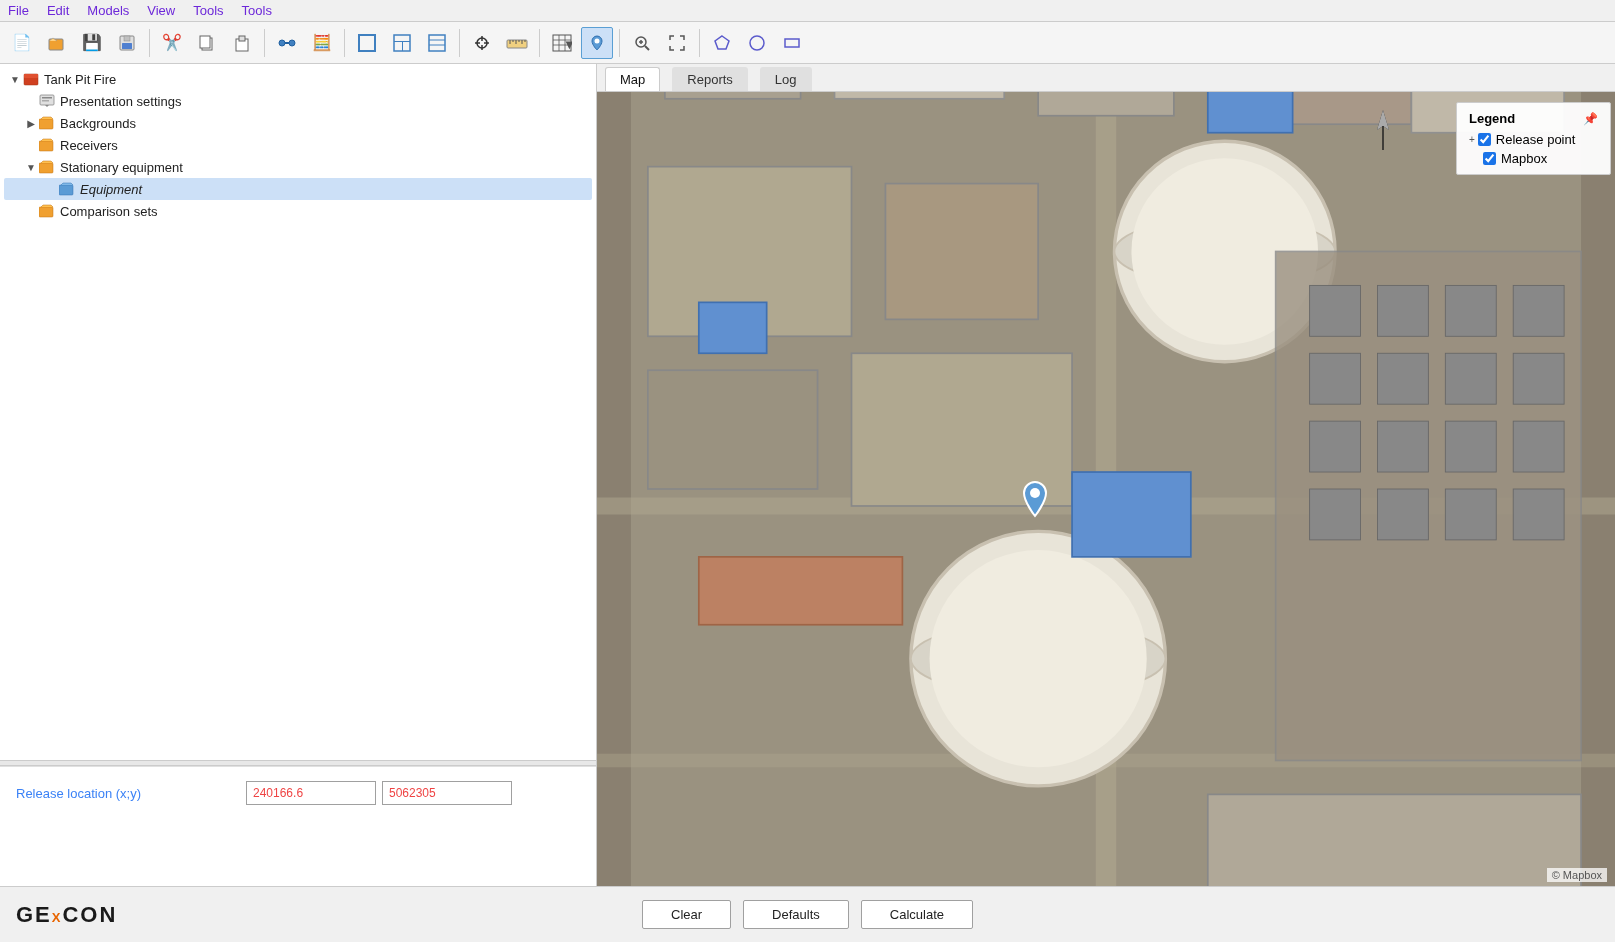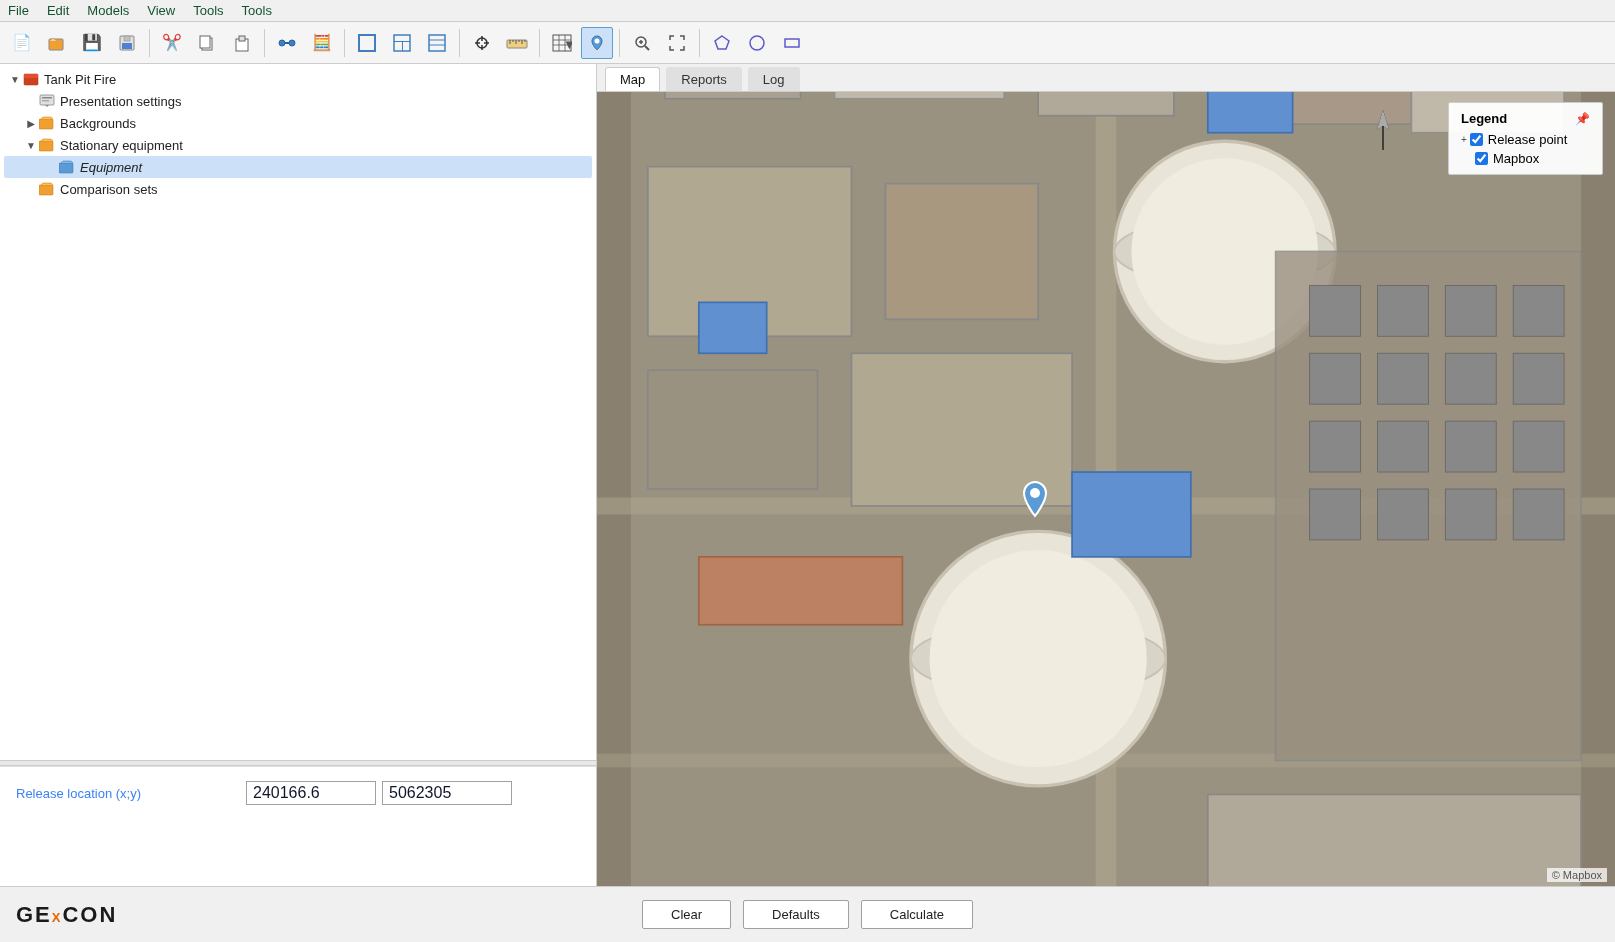--- a/index.html
+++ b/index.html
@@ -1,17 +1,17 @@
 <!DOCTYPE html>
 <html><head>
   <meta charset="utf-8">
   <style>
     * { box-sizing: border-box; margin: 0; padding: 0; font-family: 'Segoe UI', Arial, sans-serif; font-size: 13px; }
     body { width: 1615px; height: 942px; overflow: hidden; background: #f0f0f0; display: flex; flex-direction: column; }
-    .menubar-item { cursor: pointer; font-size: 13px; color: #14532d; }
+    .menubar-item { cursor: pointer; font-size: 13px; color: #6d28d9; }
 
     
     .toolbar { display: flex; align-items: center; background: #f5f5f5; border-bottom: 1px solid #ccc; padding: 3px 6px; height: 42px; gap: 3px; }
     .toolbar-btn { display: flex; align-items: center; justify-content: center; width: 32px; height: 32px; border: 1px solid transparent; border-radius: 2px; cursor: pointer; background: transparent; font-size: 16px; color: #333; }
     .toolbar-btn.active { background: #cce0f7; border-color: #5a9fd4; }
     .toolbar-separator { width: 1px; height: 28px; background: #ccc; margin: 0 3px; }
 
     
     .main-content { display: flex; flex: 1; overflow: hidden; }
 
@@ -21,28 +21,28 @@
     .tree-item { display: flex; align-items: center; padding: 2px 4px; cursor: pointer; white-space: nowrap; border-radius: 2px; }
     .tree-item.selected { background: #cce0f7; }
     .tree-expander { width: 14px; display: inline-flex; align-items: center; justify-content: center; cursor: pointer; color: #555; font-size: 10px; flex-shrink: 0; }
     .tree-icon { width: 18px; height: 18px; margin-right: 4px; display: flex; align-items: center; justify-content: center; flex-shrink: 0; }
     .tree-label { color: #222; font-size: 13px; }
 
     
     .fields-area { padding: 12px; border-top: 1px solid #e0e0e0; }
     .field-row { display: flex; align-items: center; margin-bottom: 8px; }
     .field-label { width: 230px; color: #3b82f6; font-size: 13px; }
-    .field-input { border: 1px solid #a0a0a0; background: #fff; height: 24px; padding: 2px 6px; font-size: 16px; color: #0f172a; outline: none; width: 130px; margin-right: 6px; }
+    .field-input { border: 1px solid #a0a0a0; background: #fff; height: 24px; padding: 2px 6px; font-size: 12px; color: #ef4444; outline: none; width: 130px; margin-right: 6px; }
 
     
     .right-panel { flex: 1; display: flex; flex-direction: column; }
 
     
     .tabs-bar { display: flex; align-items: flex-end; background: #f0f0f0; border-bottom: 1px solid #ccc; padding: 0 8px; height: 28px; }
-    .tab { padding: 4px 14px; cursor: pointer; border: 1px solid transparent; border-bottom: none; border-radius: 3px 3px 0 0; font-size: 13px; color: #333; background: #e0e0e0; margin-right: 6px; }
+    .tab { padding: 4px 14px; cursor: pointer; border: 1px solid transparent; border-bottom: none; border-radius: 3px 3px 0 0; font-size: 13px; color: #333; background: #e0e0e0; margin-right: 12px; }
     .tab.active { background: #fff; border-color: #ccc; border-bottom-color: #fff; font-weight: 500; color: #111; }
 
     
     .map-container { flex: 1; position: relative; background: #8a8a7a; overflow: hidden; }
     .bottom-btn { border: 1px solid #a0a0a0; background: #fff; padding: 6px 28px; font-size: 13px; cursor: pointer; border-radius: 2px; color: #222; }
   </style>
 </head>
 <body>
 
 <div style="display:flex; align-items:center; background:#f0f0f0; padding:2px 8px; border-bottom:1px solid #ccc; height:22px; gap:18px;">
@@ -220,20 +220,30 @@
         <span class="tree-expander">▶</span>
         <span class="tree-icon">
           <svg width="16" height="14" viewBox="0 0 16 14">
               <rect x="0" y="3" width="14" height="10" rx="1" fill="#f0a030" stroke="#c07010" stroke-width="0.5"></rect>
               <path d="M2 3 L4 1 L12 1 L14 3" fill="#ffc050" stroke="#c07010" stroke-width="0.5"></path>
             </svg>
         </span>
         <span class="tree-label">Backgrounds</span>
       </div>
 
+      <div class="tree-item" style="padding-left:20px;">
+        <span class="tree-expander"></span>
+        <span class="tree-icon">
+          <svg width="16" height="14" viewBox="0 0 16 14">
+              <rect x="0" y="3" width="14" height="10" rx="1" fill="#f0a030" stroke="#c07010" stroke-width="0.5"></rect>
+              <path d="M2 3 L4 1 L12 1 L14 3" fill="#ffc050" stroke="#c07010" stroke-width="0.5"></path>
+            </svg>
+        </span>
+        <span class="tree-label">Receivers</span>
+      </div>
 
       <div class="tree-item" style="padding-left:20px;">
         <span class="tree-expander">▼</span>
         <span class="tree-icon">
           <svg width="16" height="14" viewBox="0 0 16 14">
               <rect x="0" y="3" width="14" height="10" rx="1" fill="#f0a030" stroke="#c07010" stroke-width="0.5"></rect>
               <path d="M2 3 L4 1 L12 1 L14 3" fill="#ffc050" stroke="#c07010" stroke-width="0.5"></path>
             </svg>
         </span>
         <span class="tree-label">Stationary equipment</span>
@@ -360,21 +370,21 @@
       </div>
 
       <div style="position:absolute; top:16px; right:220px; display:flex; flex-direction:column; align-items:center;">
         <svg width="24" height="44" viewBox="0 0 24 44">
           <polygon points="12,2 18,22 12,18 6,22" fill="#222"></polygon>
           <polygon points="12,2 6,22 12,18 18,22" fill="#aaa"></polygon>
           <line x1="12" y1="18" x2="12" y2="42" stroke="#222" stroke-width="1.5"></line>
         </svg>
       </div>
 
-      <div style="position:absolute; top:10px; right:12px; background:rgba(255,255,255,0.95); border:1px solid #ccc; padding:8px 12px; min-width:155px; border-radius:2px;">
+      <div style="position:absolute; top:10px; right:4px; background:rgba(255,255,255,0.95); border:1px solid #ccc; padding:8px 12px; min-width:155px; border-radius:2px;">
         <div style="display:flex; justify-content:space-between; align-items:center; margin-bottom:6px;">
           <span style="font-weight:600; font-size:13px;">Legend</span>
           <span style="cursor:pointer; color:#888; font-size:12px;">📌</span>
         </div>
         <div style="display:flex; align-items:center; margin-bottom:4px; font-size:12px;">
           <span style="margin-right:3px; font-size:10px; cursor:pointer; color:#555;">+</span>
           <input type="checkbox" checked="" style="margin-right: 5px; accent-color: rgb(26, 115, 232); width: 13px; height: 13px;">
           <span>Release point</span>
         </div>
         <div style="display:flex; align-items:center; font-size:12px; padding-left:14px;">

